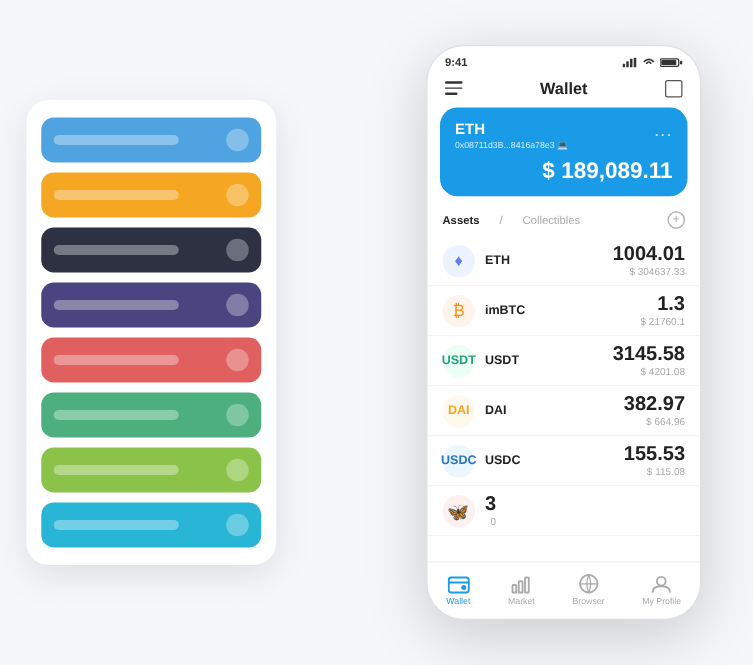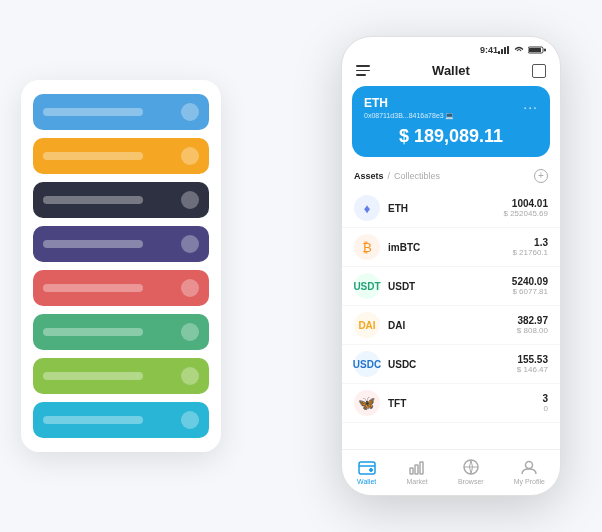--- a/index.html
+++ b/index.html
@@ -88,21 +88,21 @@
       overflow: hidden;
       display: flex;
       flex-direction: column;
       border: 1px solid #e0e0e0;
       z-index: 2;
     }
 
     
     .status-bar {
       display: flex;
-      justify-content: flex-end;
+      justify-content: space-between;
       align-items: center;
       padding: 8px 14px 4px;
       font-size: 9px;
       color: #333;
       font-weight: 600;
     }
 
     .status-icons {
       display: flex;
       gap: 3px;
@@ -178,34 +178,34 @@
     .three-dots {
       font-size: 14px;
       opacity: 0.8;
       letter-spacing: 1px;
     }
 
     .eth-balance {
       font-size: 18px;
       font-weight: 700;
       margin-top: 6px;
-      text-align: center;
+      text-align: right;
     }
 
     
     .assets-header {
       display: flex;
       justify-content: space-between;
       align-items: center;
       padding: 4px 12px 6px;
     }
 
     .assets-tabs {
       display: flex;
-      gap: 4px;
+      gap: 16px;
       align-items: center;
     }
 
     .assets-tab {
       font-size: 9px;
       color: #222;
       font-weight: 600;
     }
 
     .assets-divider {
@@ -264,21 +264,21 @@
       font-size: 10px;
       font-weight: 600;
       color: #222;
     }
 
     .asset-values {
       text-align: right;
     }
 
     .asset-amount {
-      font-size: 10px;
+      font-size: 16px;
       font-weight: 600;
       color: #222;
     }
 
     .asset-usd {
       font-size: 8px;
       color: #aaa;
     }
 
     
@@ -422,73 +422,70 @@
 
     <div class="asset-list">
 
       <div class="asset-item">
         <div class="asset-icon icon-eth">♦</div>
         <div class="asset-info">
           <div class="asset-name">ETH</div>
         </div>
         <div class="asset-values">
           <div class="asset-amount">1004.01</div>
-          <div class="asset-usd">$ 252045.69</div>
+          <div class="asset-usd">$ 304637.33</div>
         </div>
       </div>
 
       <div class="asset-item">
         <div class="asset-icon icon-imbtc">₿</div>
         <div class="asset-info">
           <div class="asset-name">imBTC</div>
         </div>
         <div class="asset-values">
           <div class="asset-amount">1.3</div>
           <div class="asset-usd">$ 21760.1</div>
         </div>
       </div>
 
       <div class="asset-item">
         <div class="asset-icon icon-usdt" style="font-size:10px;font-weight:700;">USDT</div>
         <div class="asset-info">
           <div class="asset-name">USDT</div>
         </div>
         <div class="asset-values">
-          <div class="asset-amount">5240.09</div>
-          <div class="asset-usd">$ 6077.81</div>
+          <div class="asset-amount">3145.58</div>
+          <div class="asset-usd">$ 4201.08</div>
         </div>
       </div>
 
       <div class="asset-item">
         <div class="asset-icon icon-dai" style="font-size:10px;font-weight:700;">DAI</div>
         <div class="asset-info">
           <div class="asset-name">DAI</div>
         </div>
         <div class="asset-values">
           <div class="asset-amount">382.97</div>
-          <div class="asset-usd">$ 808.00</div>
+          <div class="asset-usd">$ 664.96</div>
         </div>
       </div>
 
       <div class="asset-item">
         <div class="asset-icon icon-usdc" style="font-size:10px;font-weight:700;">USDC</div>
         <div class="asset-info">
           <div class="asset-name">USDC</div>
         </div>
         <div class="asset-values">
           <div class="asset-amount">155.53</div>
-          <div class="asset-usd">$ 146.47</div>
+          <div class="asset-usd">$ 115.08</div>
         </div>
       </div>
 
       <div class="asset-item">
         <div class="asset-icon icon-tft" style="font-size:14px;">🦋</div>
-        <div class="asset-info">
-          <div class="asset-name">TFT</div>
-        </div>
         <div class="asset-values">
           <div class="asset-amount">3</div>
           <div class="asset-usd">0</div>
         </div>
       </div>
 
     </div>
 
     <div class="bottom-nav">
       <div class="nav-item">

